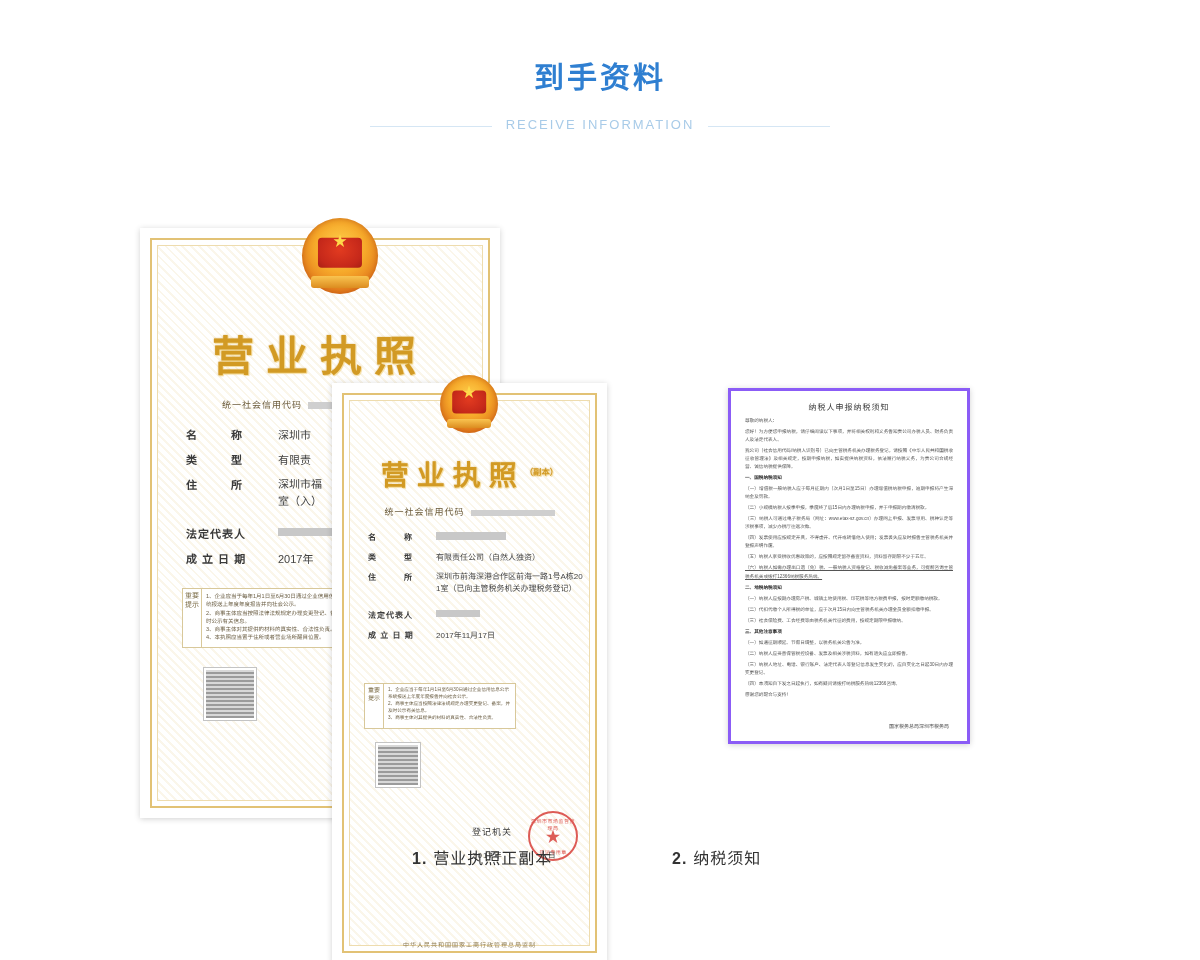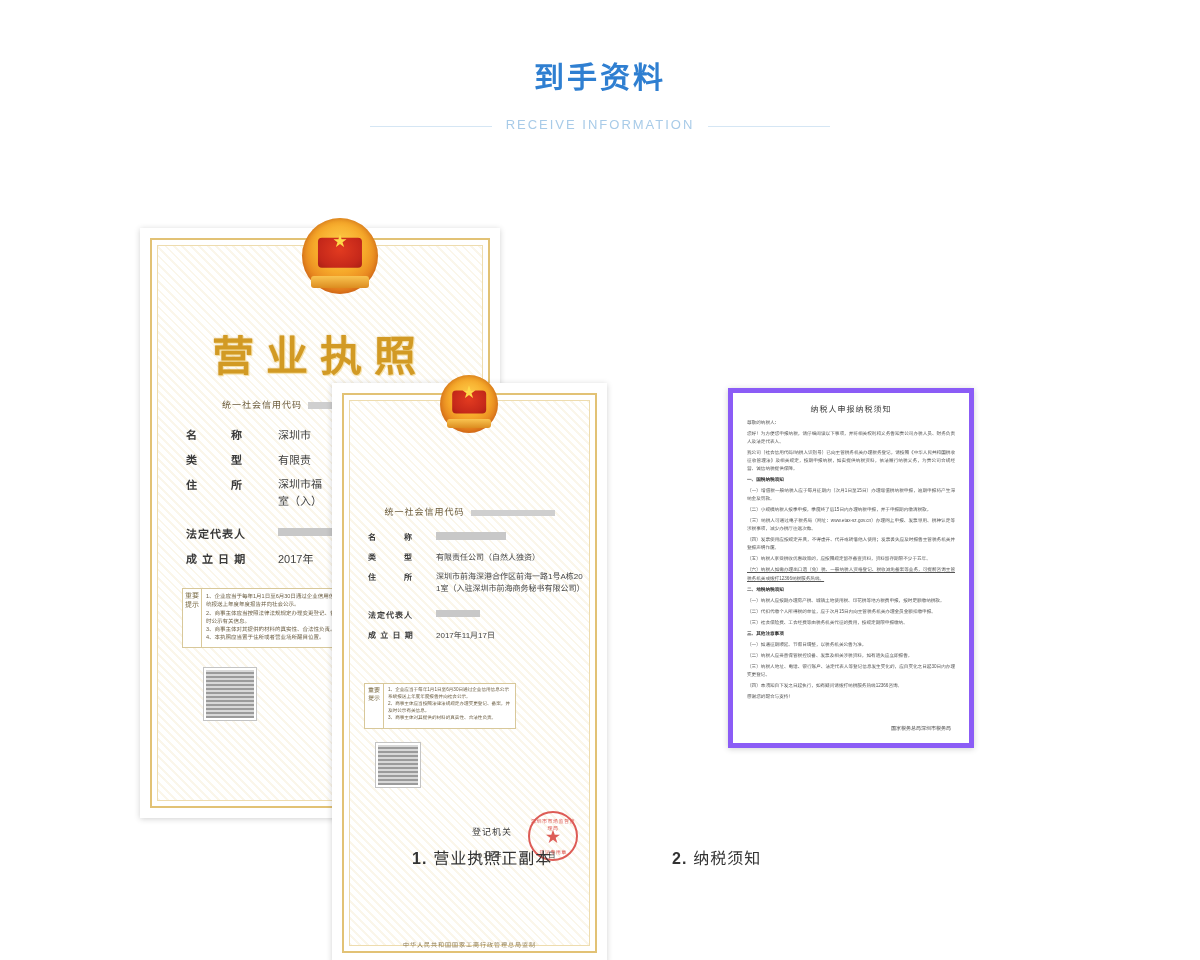--- a/index.html
+++ b/index.html
@@ -259,21 +259,21 @@
   }
   .red-seal .seal-text-top { top: 4px; }
   .red-seal .seal-text-bottom { bottom: 4px; }
 
   
   .tax-doc {
     left: 728px;
     top: 220px;
     width: 236px;
     height: 350px;
-    border: 5px solid #8b5cf6;
+    border: 3px solid #8b5cf6;
     padding: 0;
   }
   .tax-title {
     position: absolute;
     top: 10px; left: 0; right: 0;
     text-align: center;
     font-size: 8px;
     color: #3b3b3b;
     letter-spacing: 1px;
   }
@@ -381,37 +381,40 @@
 
   <div class="sheet license-copy">
     <div class="lic-border-outer">
       <div class="lic-border-inner"></div>
     </div>
 
     <div class="emblem" style="width:58px;height:58px;left:108px;top:-8px;">
       <span class="emblem-base"></span>
     </div>
 
+    <div class="lic-title" style="top:70px;font-size:28px;letter-spacing:8px;">
+      <span>营业执照</span><span class="sup">（副本）</span>
+    </div>
 
     <div class="lic-code" style="top:122px;">
       <span>统一社会信用代码</span><span class="redacted" style="width:84px;height:6px;"></span>
     </div>
 
     <div class="lic-rows" style="top:148px;left:36px;right:24px;font-size:8px;">
       <div class="lic-row">
         <span class="lic-label" style="width:68px;">名　　称</span>
         <span class="lic-value"><span class="bar" style="width:70px;"></span></span>
       </div>
       <div class="lic-row">
         <span class="lic-label" style="width:68px;">类　　型</span>
         <span class="lic-value">有限责任公司（自然人独资）</span>
       </div>
       <div class="lic-row" style="margin-bottom:14px;">
         <span class="lic-label" style="width:68px;">住　　所</span>
-        <span class="lic-value" style="line-height:1.5;">深圳市前海深港合作区前海一路1号A栋201室（入驻深圳市前海商务秘书有限公司）</span>
+        <span class="lic-value" style="line-height:1.5;">深圳市前海深港合作区前海一路1号A栋201室（已向主管税务机关办理税务登记）</span>
       </div>
       <div class="lic-row">
         <span class="lic-label" style="width:68px;letter-spacing:1px;">法定代表人</span>
         <span class="lic-value"><span class="bar" style="width:44px;height:7px;"></span></span>
       </div>
       <div class="lic-row">
         <span class="lic-label" style="width:68px;letter-spacing:1px;">成 立 日 期</span>
         <span class="lic-value">2017年11月17日</span>
       </div>
     </div>

